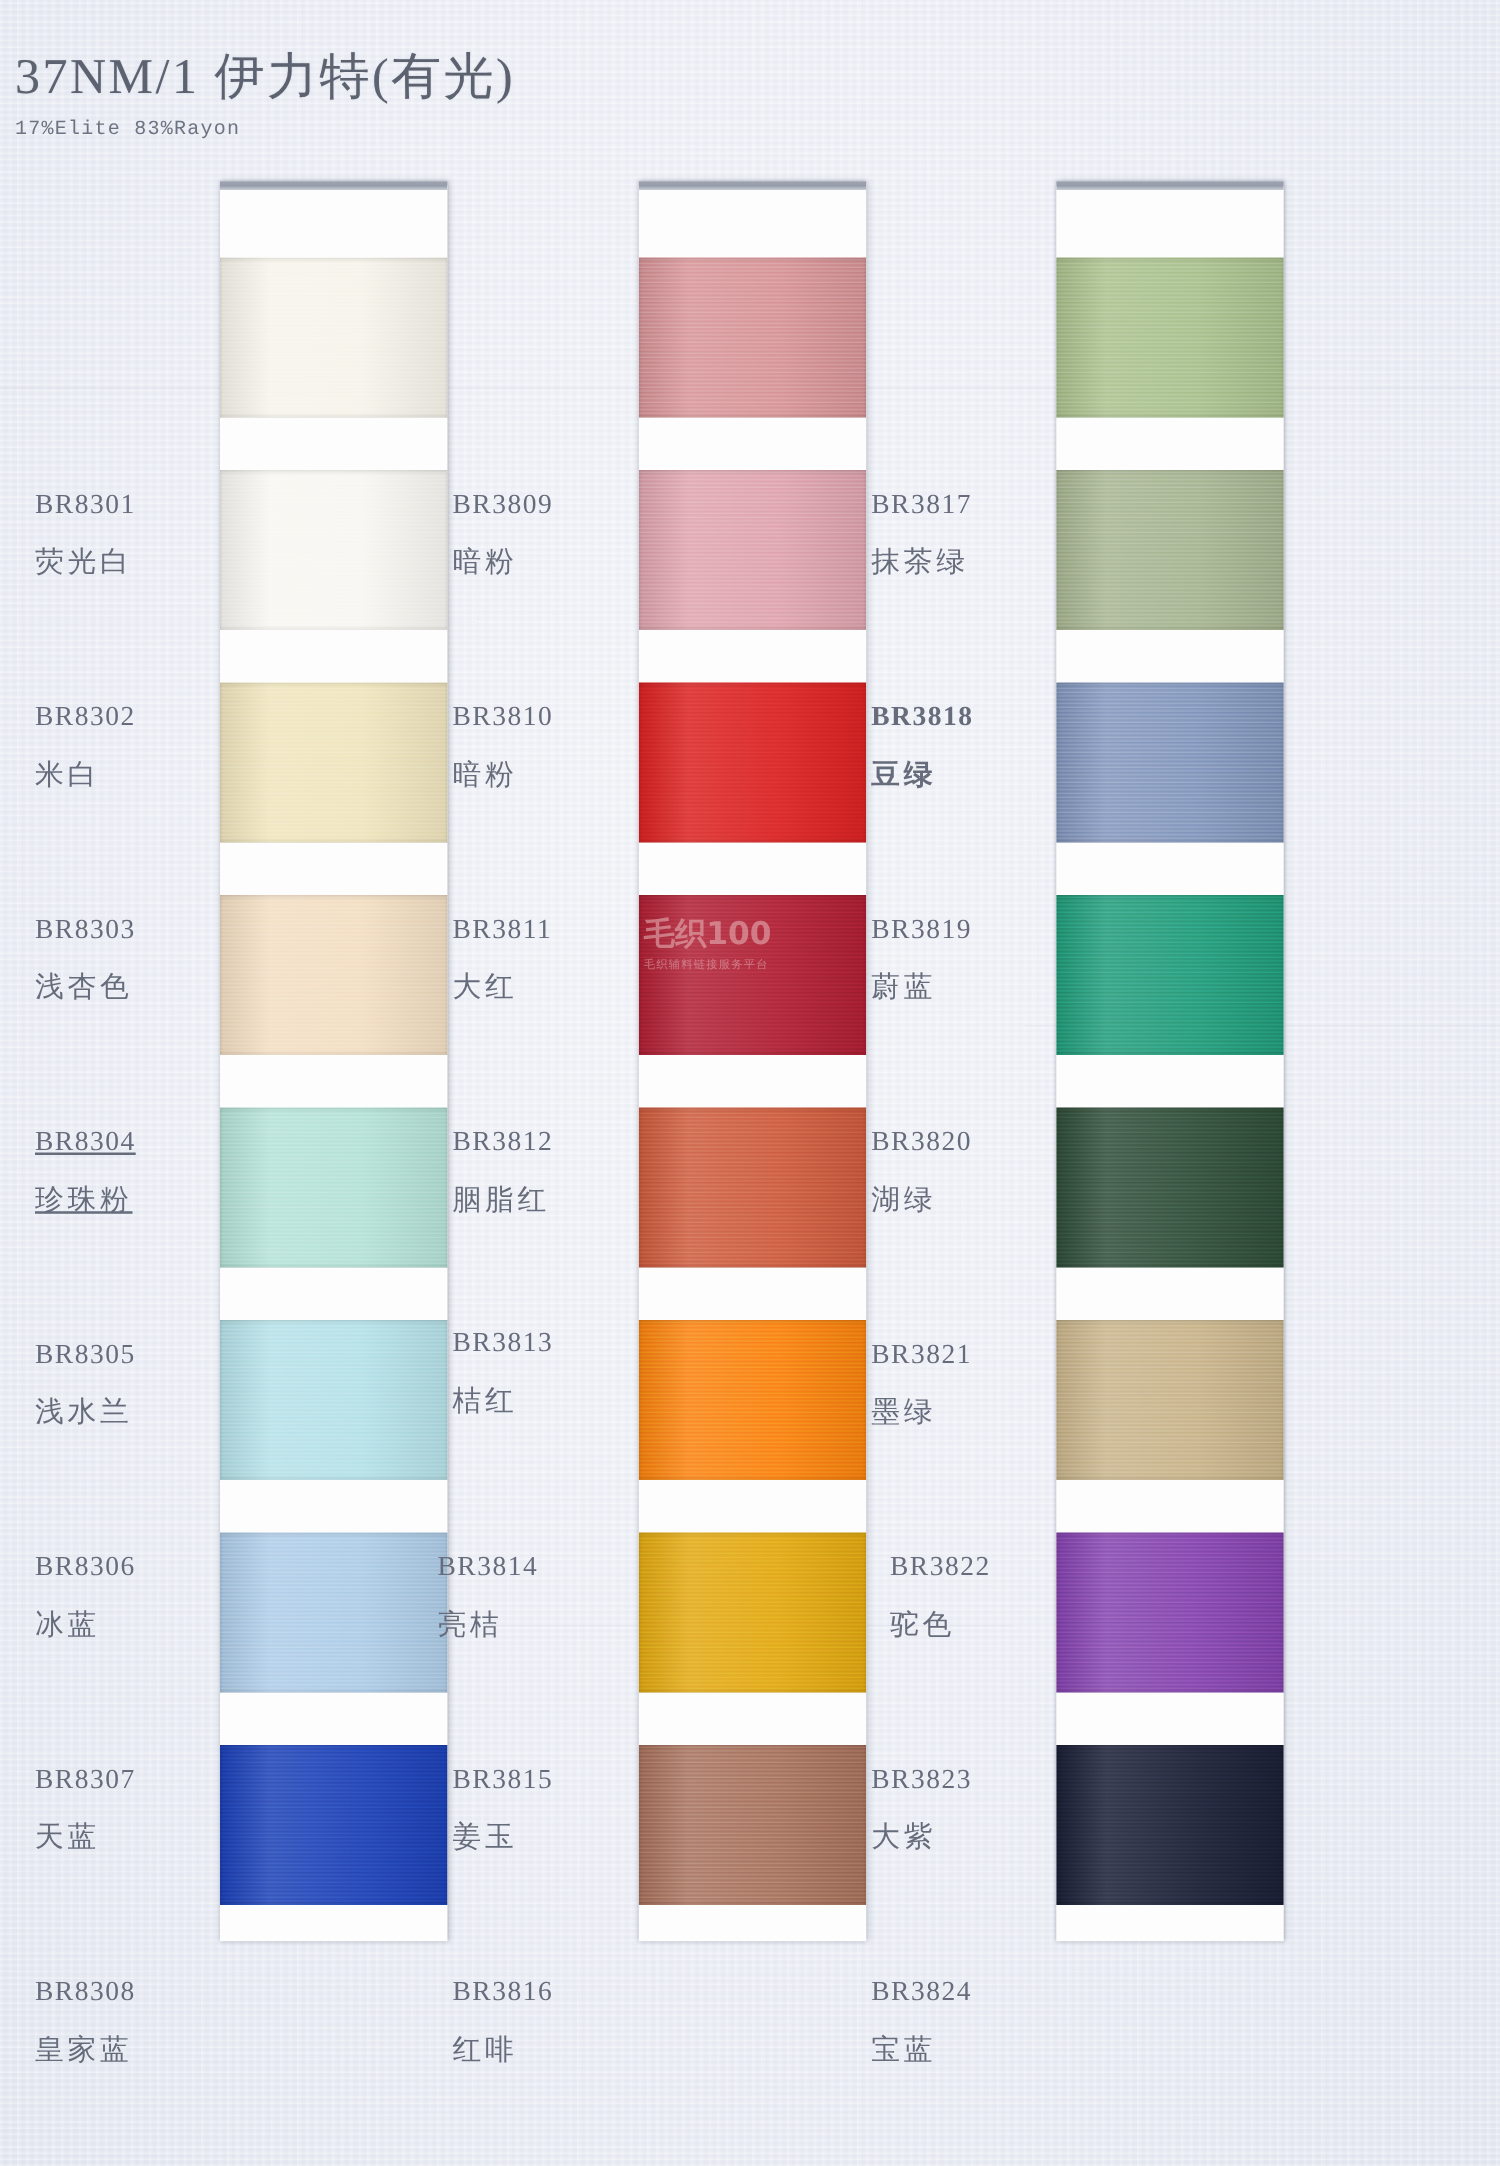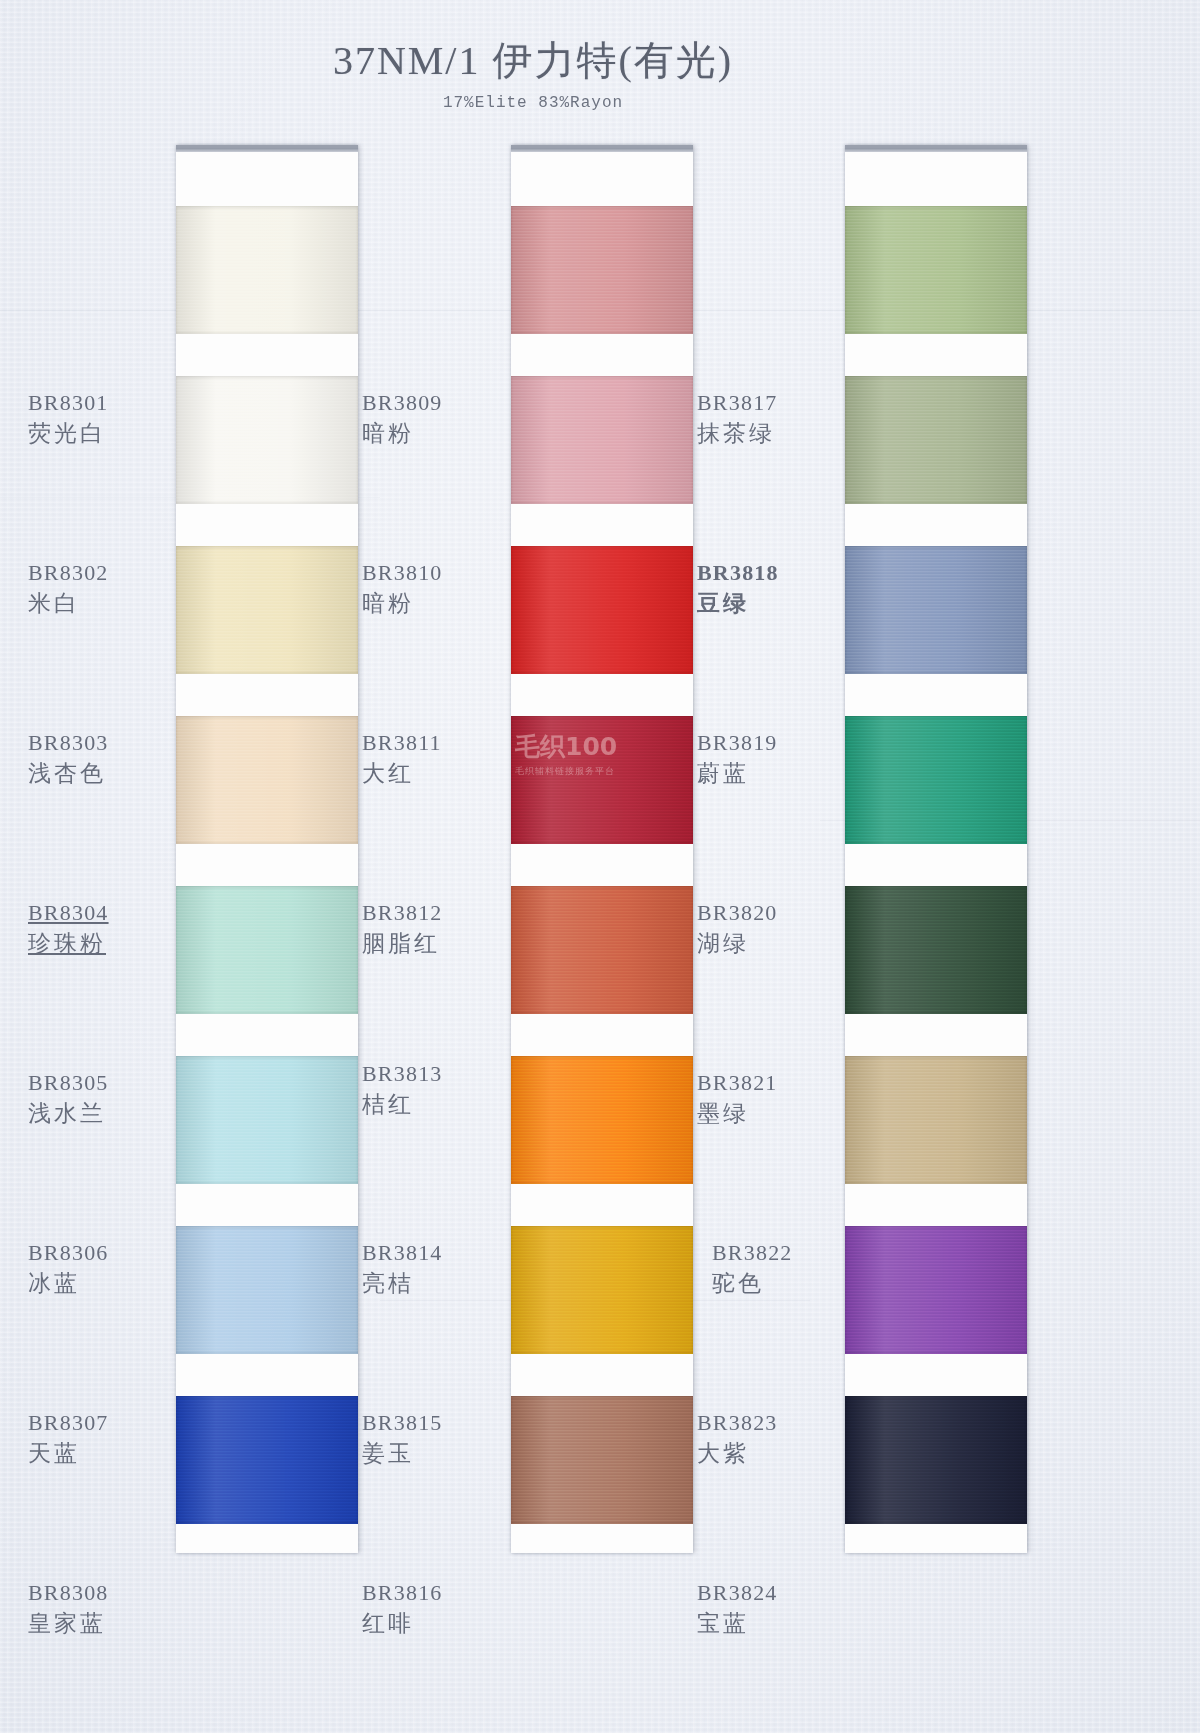--- a/index.html
+++ b/index.html
@@ -19,21 +19,21 @@
     position:absolute;inset:0;
     background-image:
       repeating-linear-gradient(0deg, rgba(255,255,255,.35) 0px, rgba(255,255,255,0) 2px, rgba(0,0,0,.012) 3px, rgba(255,255,255,0) 5px),
       repeating-linear-gradient(90deg, rgba(255,255,255,.25) 0px, rgba(255,255,255,0) 3px, rgba(0,0,0,.01) 4px, rgba(255,255,255,0) 7px);
     pointer-events:none;
   }
   
   .crease{position:absolute;background:rgba(120,130,150,.13);pointer-events:none;}
 
   
-  #header{position:absolute;top:38px;left:1px;width:1064px;text-align:center;}
+  #header{position:absolute;top:38px;left:12px;width:1064px;}
   #title{
     font-size:40px;letter-spacing:2px;color:#5c6270;
     font-weight:400;line-height:1.15;
     text-shadow:0 0 1px rgba(140,148,164,.5);
   }
   #subtitle{
     margin-top:10px;font-size:16px;color:#6d7381;letter-spacing:1px;
     font-family:"Liberation Mono","DejaVu Sans Mono",monospace;
   }
 
@@ -72,21 +72,21 @@
   
   .label{
     position:absolute;width:190px;text-align:left;color:#666c7b;
     line-height:1.34;
   }
   .label .code{
     display:block;font-size:22px;letter-spacing:1.2px;
     font-family:"Liberation Serif","DejaVu Serif",serif;
   }
   .label .cname{
-    display:block;font-size:23px;margin-top:1px;letter-spacing:3px;
+    display:block;font-size:23px;margin-top:18px;letter-spacing:3px;
     font-family:"DejaVu Sans","Liberation Sans",sans-serif;
   }
 
   
   #watermark{
     position:absolute;left:515px;top:730px;width:140px;text-align:left;
     pointer-events:none;opacity:.55;
   }
   #wm-main{
     font-size:25px;color:#e8b9bc;letter-spacing:0px;font-weight:bold;
@@ -173,21 +173,21 @@
           <span class="cname">大红</span>
         </div>
         <div class="label" style="left: 362px; top: 753px;">
           <span class="code">BR3812</span>
           <span class="cname">胭脂红</span>
         </div>
         <div class="label" style="left: 362px; top: 914px;">
           <span class="code">BR3813</span>
           <span class="cname">桔红</span>
         </div>
-        <div class="label" style="left: 362px; top: 1093px;">
+        <div class="label" style="left: 350px; top: 1093px;">
           <span class="code">BR3814</span>
           <span class="cname">亮桔</span>
         </div>
         <div class="label" style="left: 362px; top: 1263px;">
           <span class="code">BR3815</span>
           <span class="cname">姜玉</span>
         </div>
         <div class="label" style="left: 362px; top: 1433px;">
           <span class="code">BR3816</span>
           <span class="cname">红啡</span>

